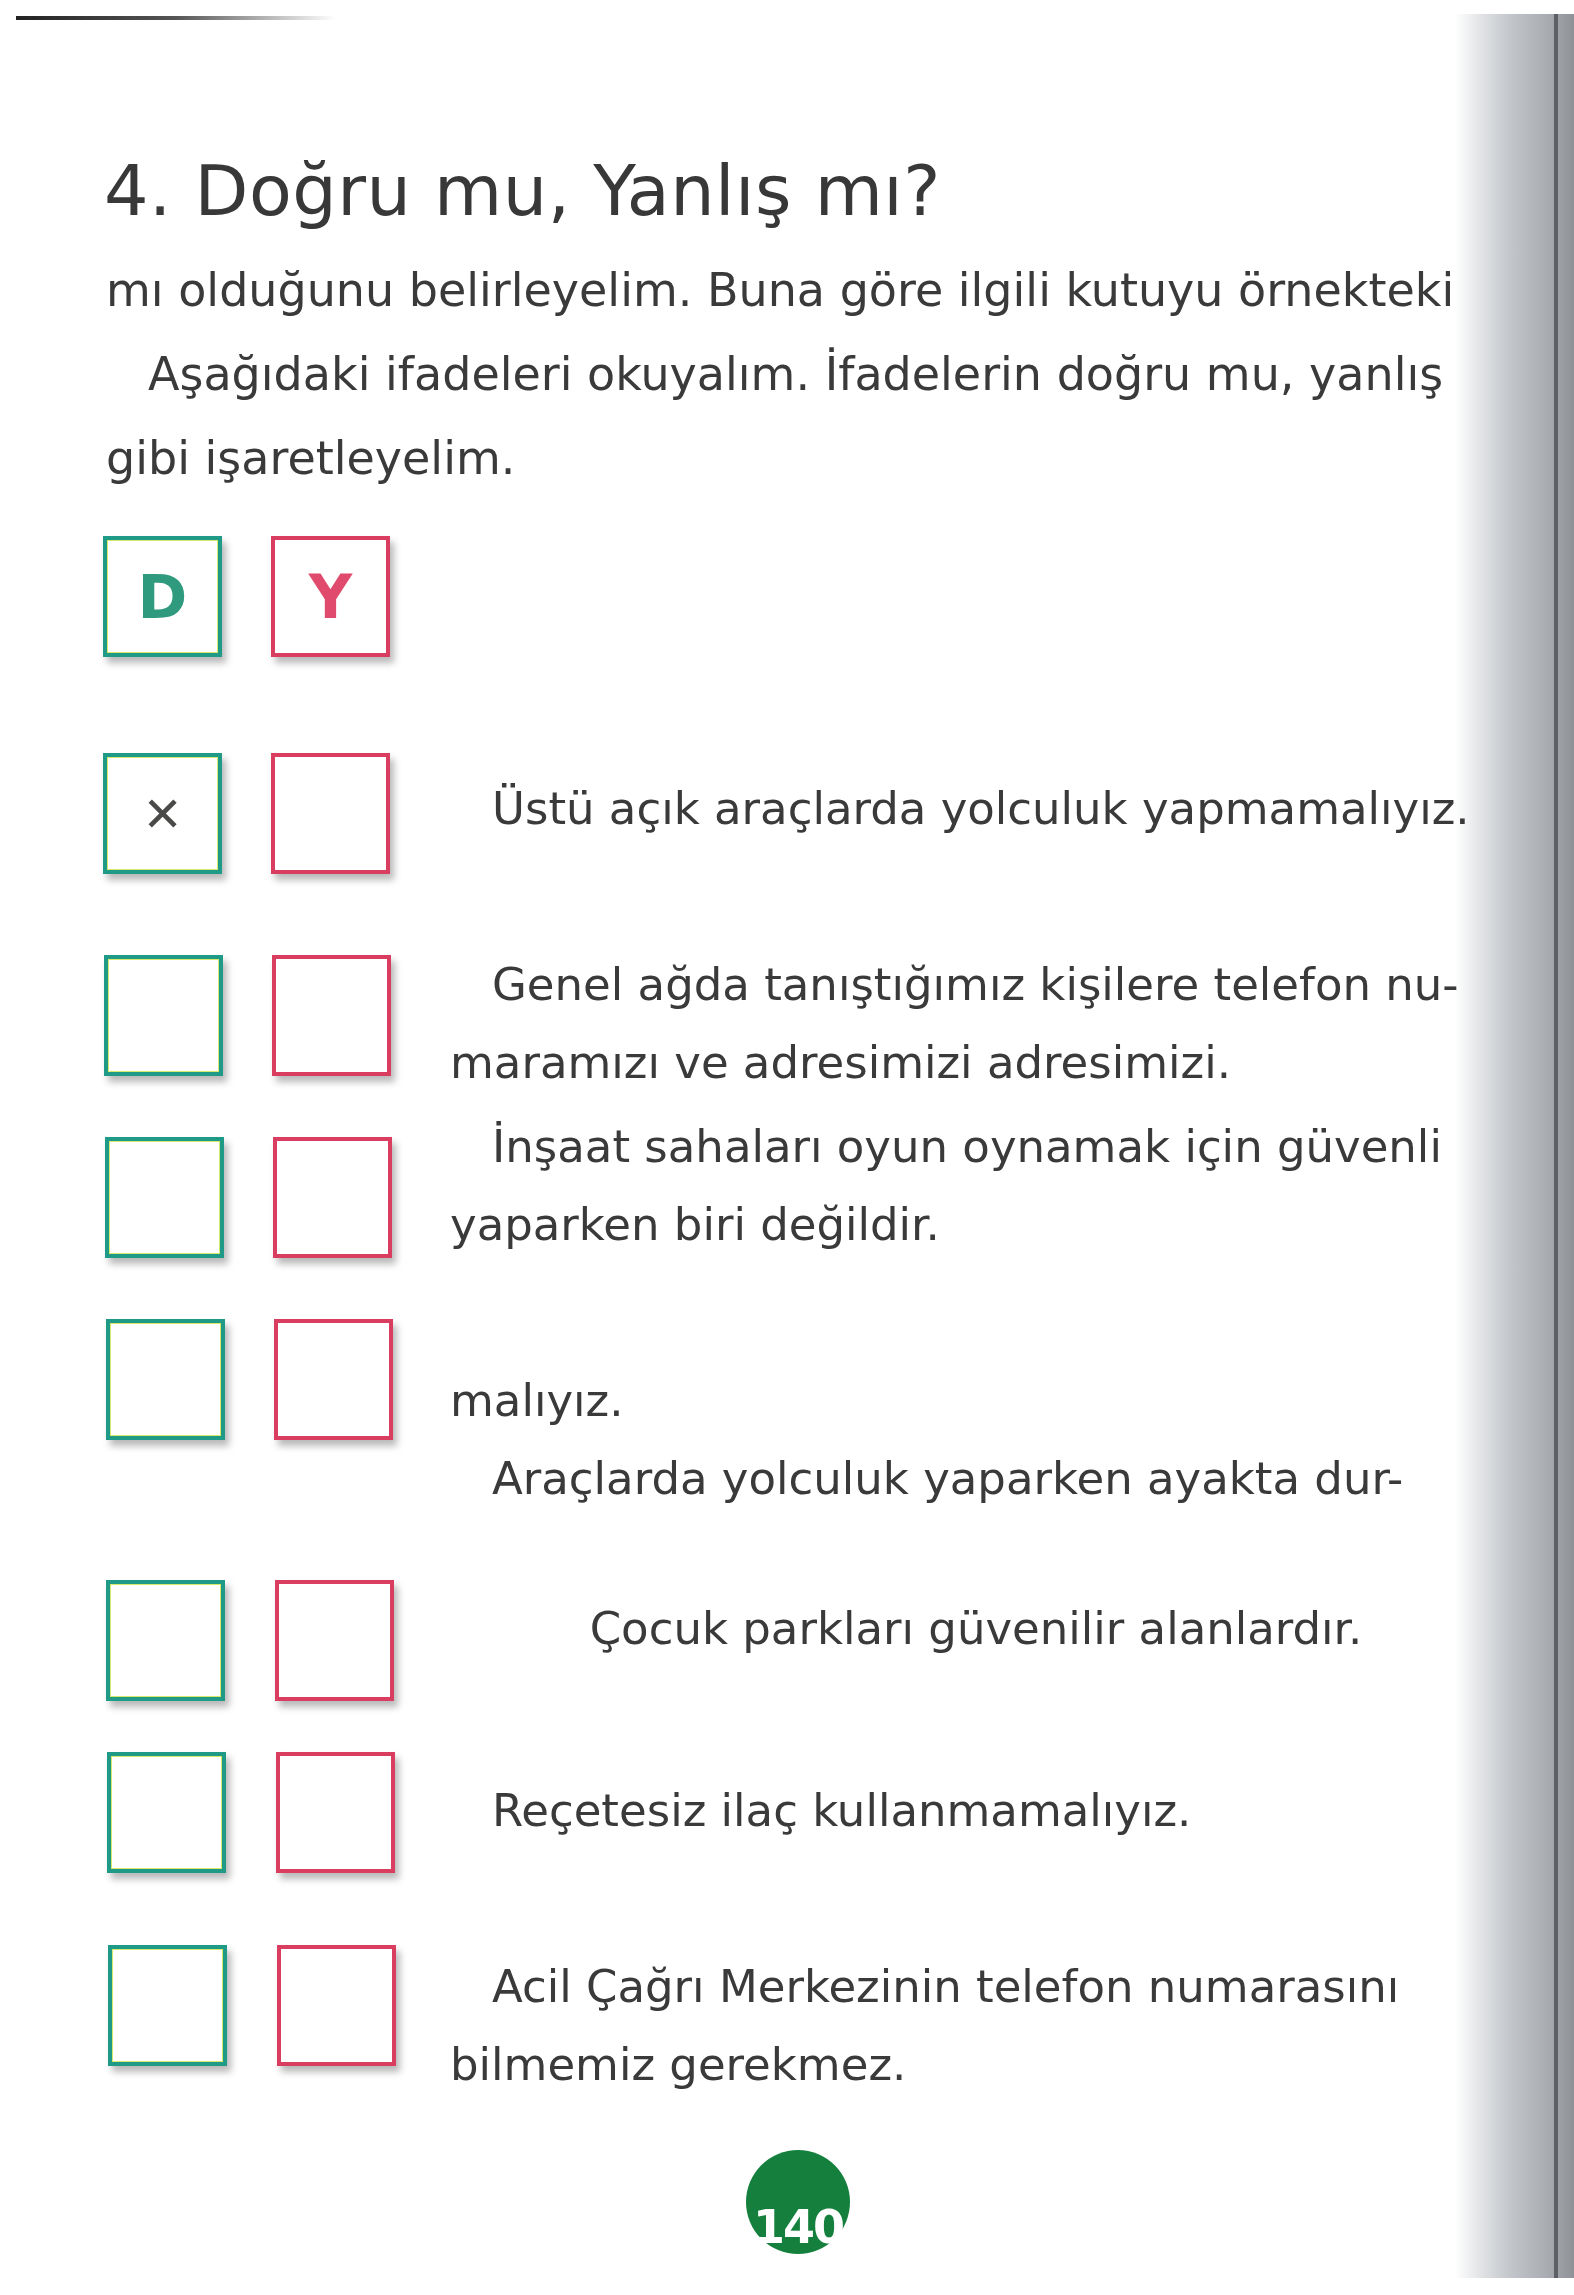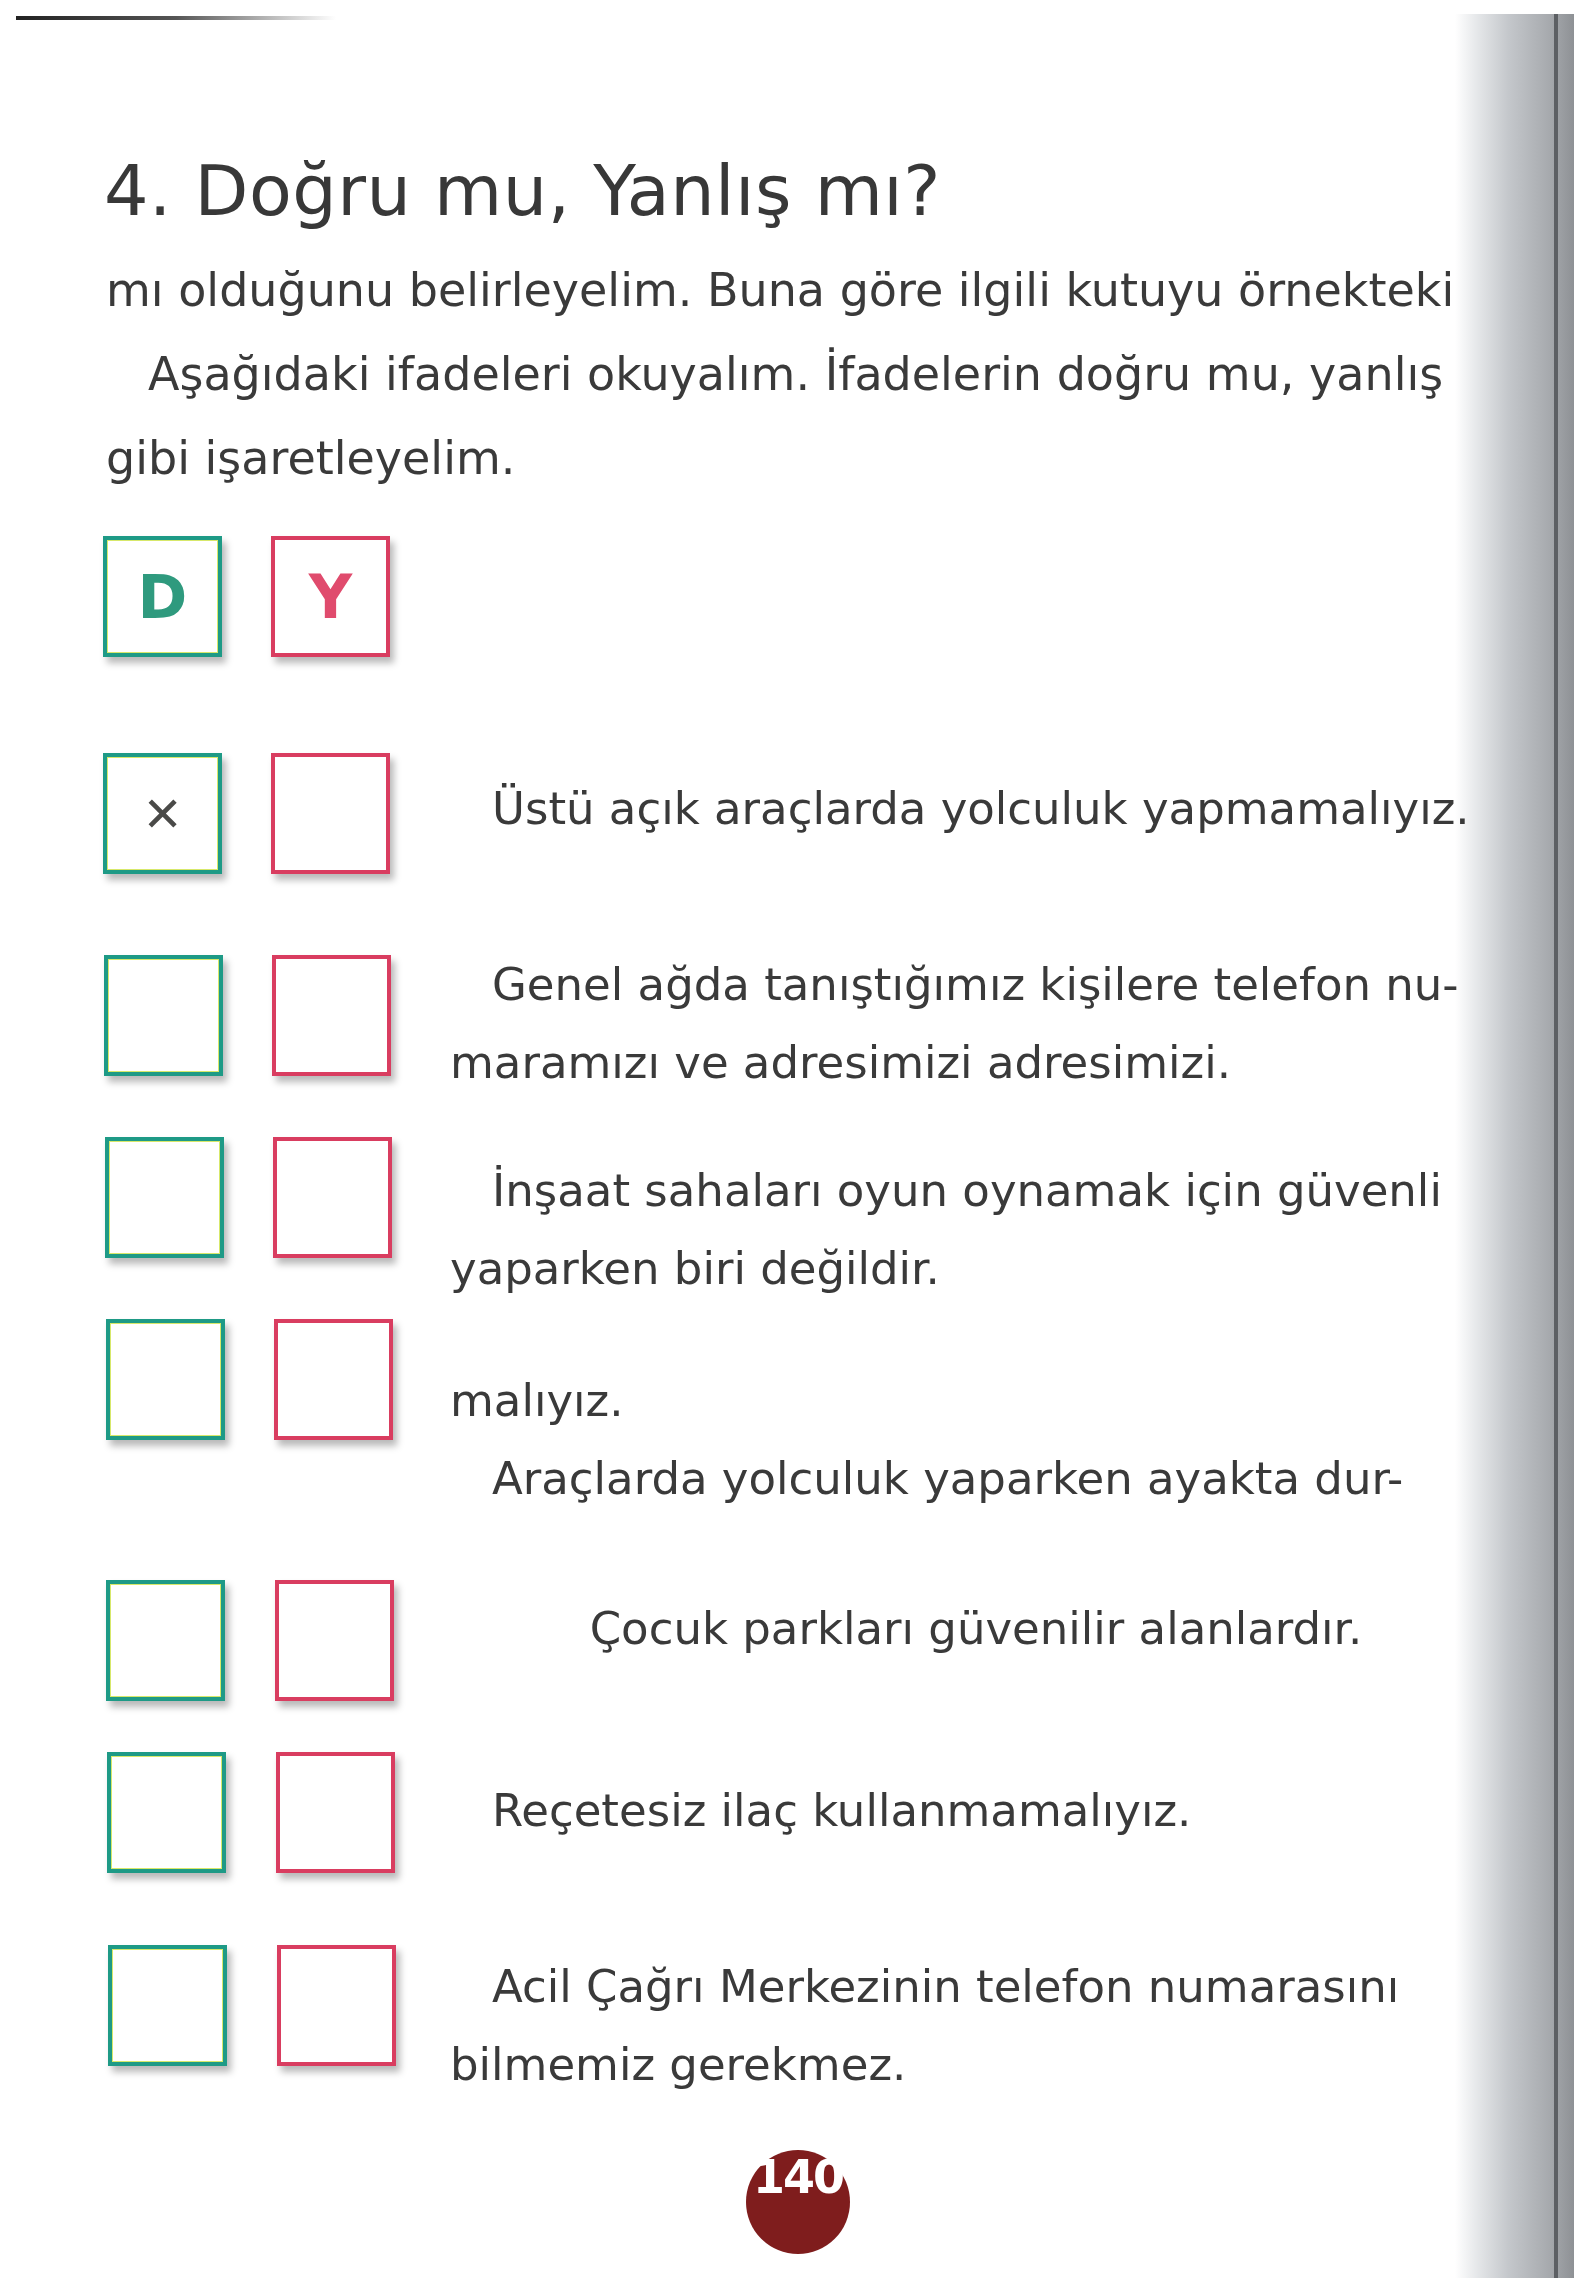--- a/index.html
+++ b/index.html
@@ -48,22 +48,22 @@
 
   .stmt {
     position: absolute; left: 450px; width: 1010px;
     font-size: 45px; line-height: 78px; color: #3a3a3a;
   }
   .stmt .line { display: block; white-space: nowrap; }
   .stmt .line.indent { padding-left: 42px; }
 
   .page-badge {
     position: absolute; left: 746px; top: 2150px; width: 104px; height: 104px;
-    border-radius: 50%; background: #7f1d1d;
-    display: flex; align-items: flex-start; justify-content: center;
+    border-radius: 50%; background: #15803d;
+    display: flex; align-items: flex-end; justify-content: center;
     color: #fff; font-size: 46px; font-weight: bold; letter-spacing: -2px;
   }
 </style>
 </head>
 <body>
 
 <div class="top-rule"></div>
 <div class="gutter"></div>
 <div class="gutter-line"></div>
 
@@ -102,21 +102,21 @@
   <span class="line indent">Genel ağda tanıştığımız kişilere telefon nu-</span>
   <span class="line">maramızı ve adresimizi adresimizi.</span>
 </div>
 
 <div class="box green" style="left:105px; top:1137px;">
   <span class="mark"></span>
 </div>
 <div class="box red" style="left:273px; top:1137px;">
   <span class="mark"></span>
 </div>
-<div class="stmt" style="top:1152px;">
+<div class="stmt" style="top:1108px;">
   <span class="line indent">İnşaat sahaları oyun oynamak için güvenli</span>
   <span class="line">yaparken biri değildir.</span>
 </div>
 
 <div class="box green" style="left:106px; top:1319px;">
   <span class="mark"></span>
 </div>
 <div class="box red" style="left:274px; top:1319px;">
   <span class="mark"></span>
 </div>

